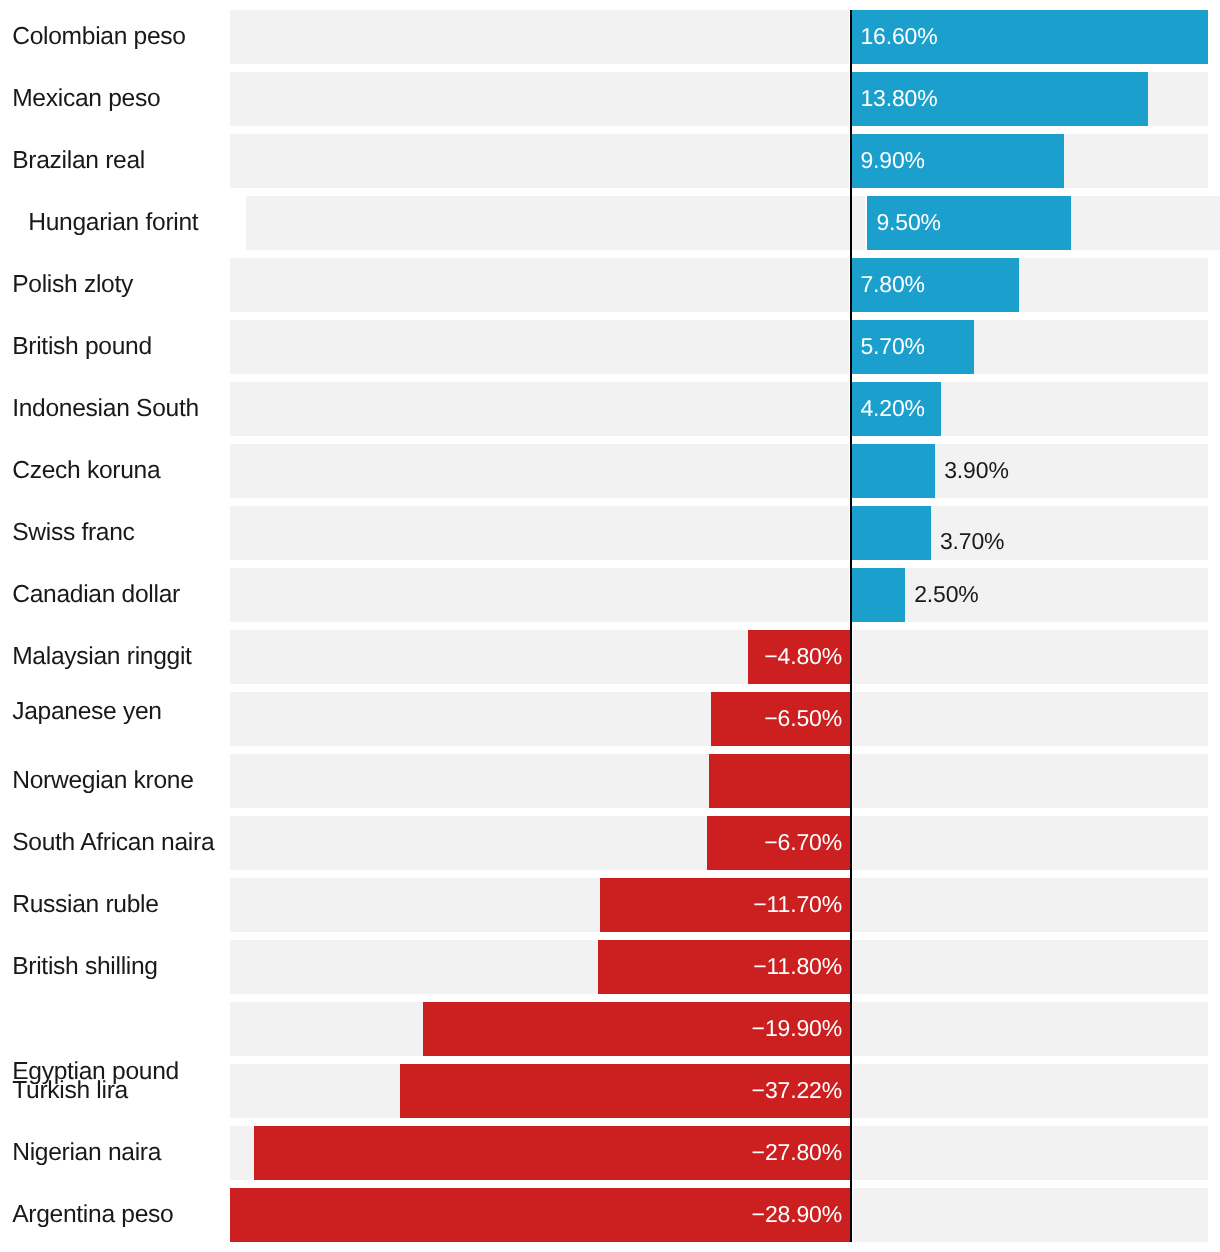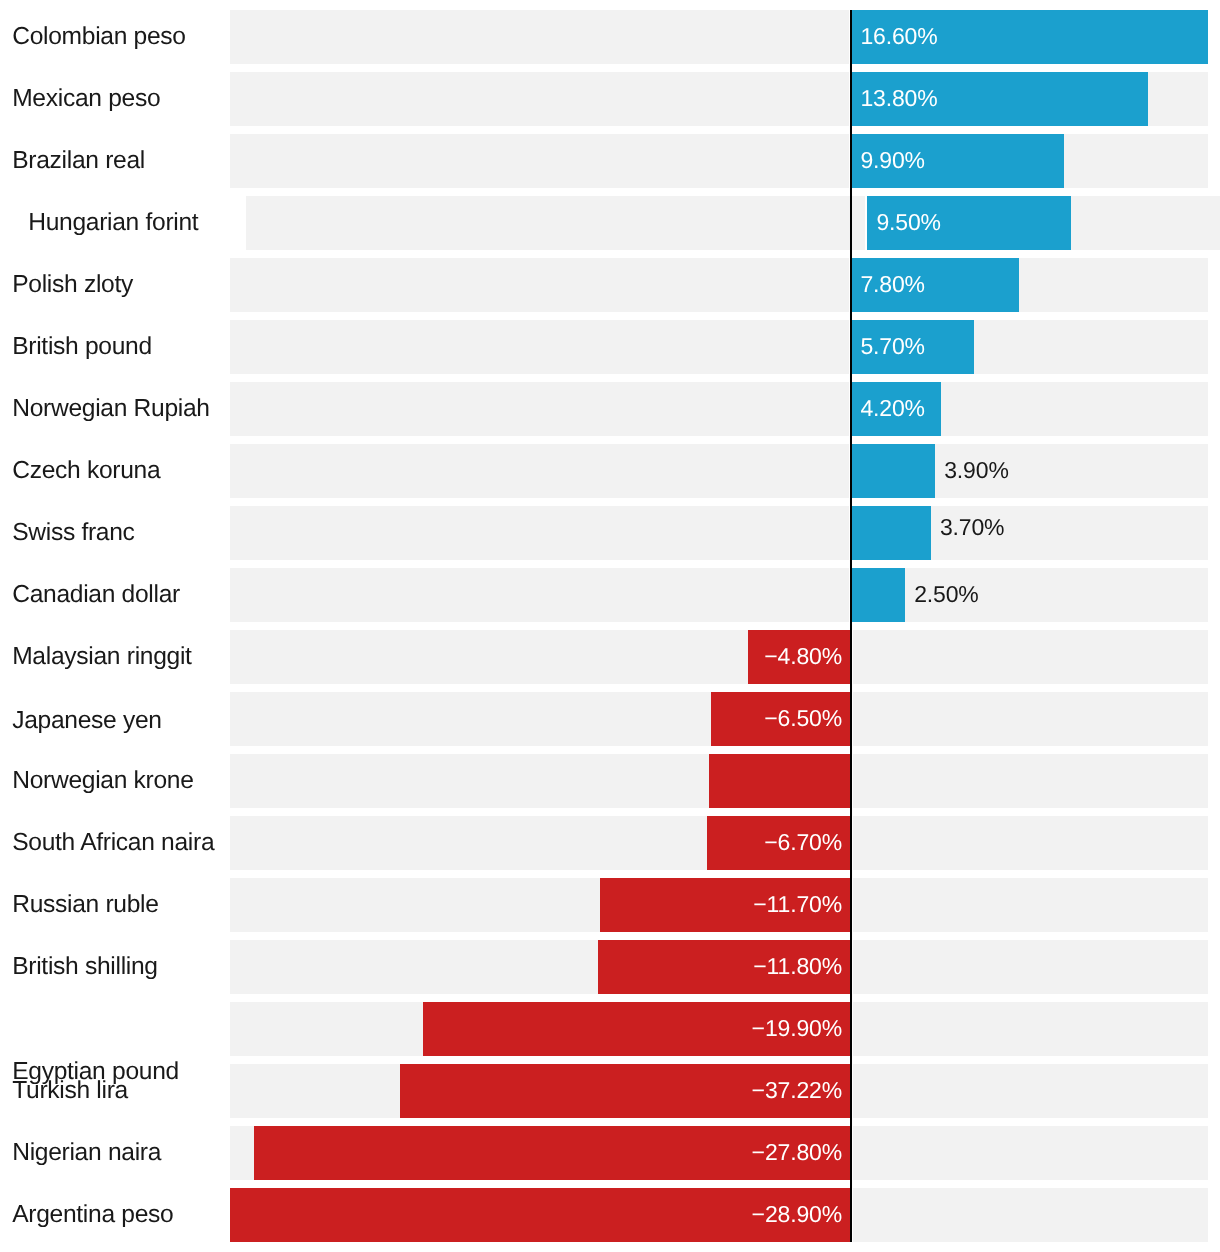--- a/index.html
+++ b/index.html
@@ -101,56 +101,56 @@
     <div class="track" style="left: 230px; width: 618.941px; top: 0px; height: 53.8px;"></div>
     <div class="track" style="left: 853.441px; width: 354.559px; top: 0px; height: 53.8px;"></div>
     <div class="bar pos" style="left: 851.191px; width: 122.519px; top: 0px; height: 53.8px;"></div>
     <div class="cat-label" style="line-height: 1; top: 14.737px;">British pound</div>
     <div class="vlabel inside" style="line-height: 1; top: 15.285px; left: 860.391px;">5.70%</div>
   </div>
       <div class="row" style="top: 381.9px; height: 53.8px;">
     <div class="track" style="left: 230px; width: 618.941px; top: 0px; height: 53.8px;"></div>
     <div class="track" style="left: 853.441px; width: 354.559px; top: 0px; height: 53.8px;"></div>
     <div class="bar pos" style="left: 851.191px; width: 90.2769px; top: 0px; height: 53.8px;"></div>
-    <div class="cat-label" style="line-height: 1; top: 14.737px;">Norwegian Rupiah</div>
+    <div class="cat-label" style="line-height: 1; top: 14.737px;">Indonesian South</div>
     <div class="vlabel inside" style="line-height: 1; top: 15.285px; left: 860.391px;">4.20%</div>
   </div>
       <div class="row" style="top: 443.9px; height: 53.8px;">
     <div class="track" style="left: 230px; width: 618.941px; top: 0px; height: 53.8px;"></div>
     <div class="track" style="left: 853.441px; width: 354.559px; top: 0px; height: 53.8px;"></div>
     <div class="bar pos" style="left: 851.191px; width: 83.8286px; top: 0px; height: 53.8px;"></div>
     <div class="cat-label" style="line-height: 1; top: 14.737px;">Czech koruna</div>
     <div class="vlabel outside" style="line-height: 1; top: 15.285px; left: 944.22px;">3.90%</div>
   </div>
       <div class="row" style="top: 505.9px; height: 53.8px;">
     <div class="track" style="left: 230px; width: 618.941px; top: 0px; height: 53.8px;"></div>
     <div class="track" style="left: 853.441px; width: 354.559px; top: 0px; height: 53.8px;"></div>
     <div class="bar pos" style="left: 851.191px; width: 79.5297px; top: 0px; height: 53.8px;"></div>
     <div class="cat-label" style="line-height: 1; top: 14.737px;">Swiss franc</div>
-    <div class="vlabel outside" style="line-height: 1; top: 10px; left: 939.921px;">3.70%</div>
+    <div class="vlabel outside" style="line-height: 1; top: 24px; left: 939.921px;">3.70%</div>
   </div>
       <div class="row" style="top: 567.9px; height: 53.8px;">
     <div class="track" style="left: 230px; width: 618.941px; top: 0px; height: 53.8px;"></div>
     <div class="track" style="left: 853.441px; width: 354.559px; top: 0px; height: 53.8px;"></div>
     <div class="bar pos" style="left: 851.191px; width: 53.7363px; top: 0px; height: 53.8px;"></div>
     <div class="cat-label" style="line-height: 1; top: 14.737px;">Canadian dollar</div>
     <div class="vlabel outside" style="line-height: 1; top: 15.285px; left: 914.127px;">2.50%</div>
   </div>
       <div class="row" style="top: 629.9px; height: 53.8px;">
     <div class="track" style="left: 230px; width: 618.941px; top: 0px; height: 53.8px;"></div>
     <div class="track" style="left: 853.441px; width: 354.559px; top: 0px; height: 53.8px;"></div>
     <div class="bar neg" style="left: 748.018px; width: 103.174px; top: 0px; height: 53.8px;"></div>
     <div class="cat-label" style="line-height: 1; top: 14.737px;">Malaysian ringgit</div>
     <div class="vlabel inside" style="line-height: 1; top: 15.285px; left: 764.241px;">−4.80%</div>
   </div>
       <div class="row" style="top: 691.9px; height: 53.8px;">
     <div class="track" style="left: 230px; width: 618.941px; top: 0px; height: 53.8px;"></div>
     <div class="track" style="left: 853.441px; width: 354.559px; top: 0px; height: 53.8px;"></div>
     <div class="bar neg" style="left: 711.477px; width: 139.714px; top: 0px; height: 53.8px;"></div>
-    <div class="cat-label" style="line-height: 1; top: 17px;">Japanese yen</div>
+    <div class="cat-label" style="line-height: 1; top: 8px;">Japanese yen</div>
     <div class="vlabel inside" style="line-height: 1; top: 15.285px; left: 764.241px;">−6.50%</div>
   </div>
       <div class="row" style="top: 753.9px; height: 53.8px;">
     <div class="track" style="left: 230px; width: 618.941px; top: 0px; height: 53.8px;"></div>
     <div class="track" style="left: 853.441px; width: 354.559px; top: 0px; height: 53.8px;"></div>
     <div class="bar neg" style="left: 709.327px; width: 141.864px; top: 0px; height: 53.8px;"></div>
     <div class="cat-label" style="line-height: 1; top: 14.737px;">Norwegian krone</div>
     <div class="vlabel inside" style="line-height: 1; top: 15.285px; left: 764.241px; margin-top: 36px;">−6.60%</div>
   </div>
       <div class="row" style="top: 815.9px; height: 53.8px;">

